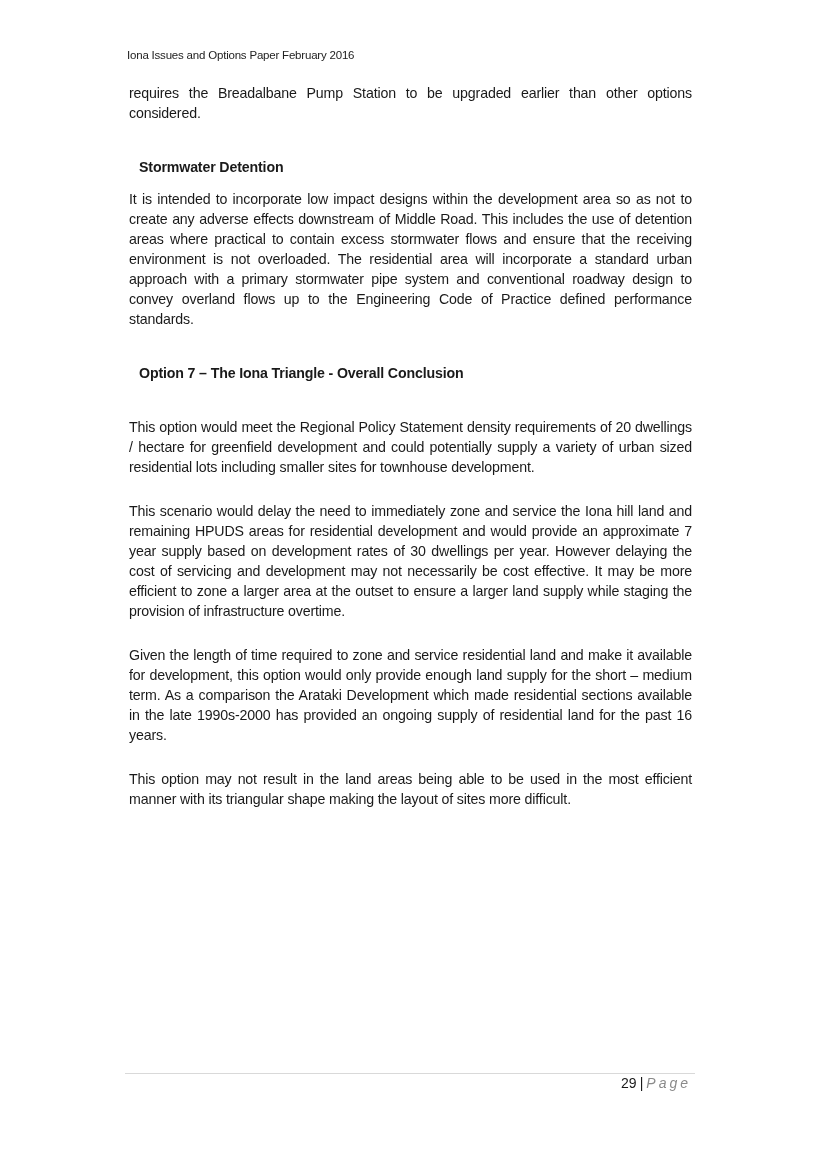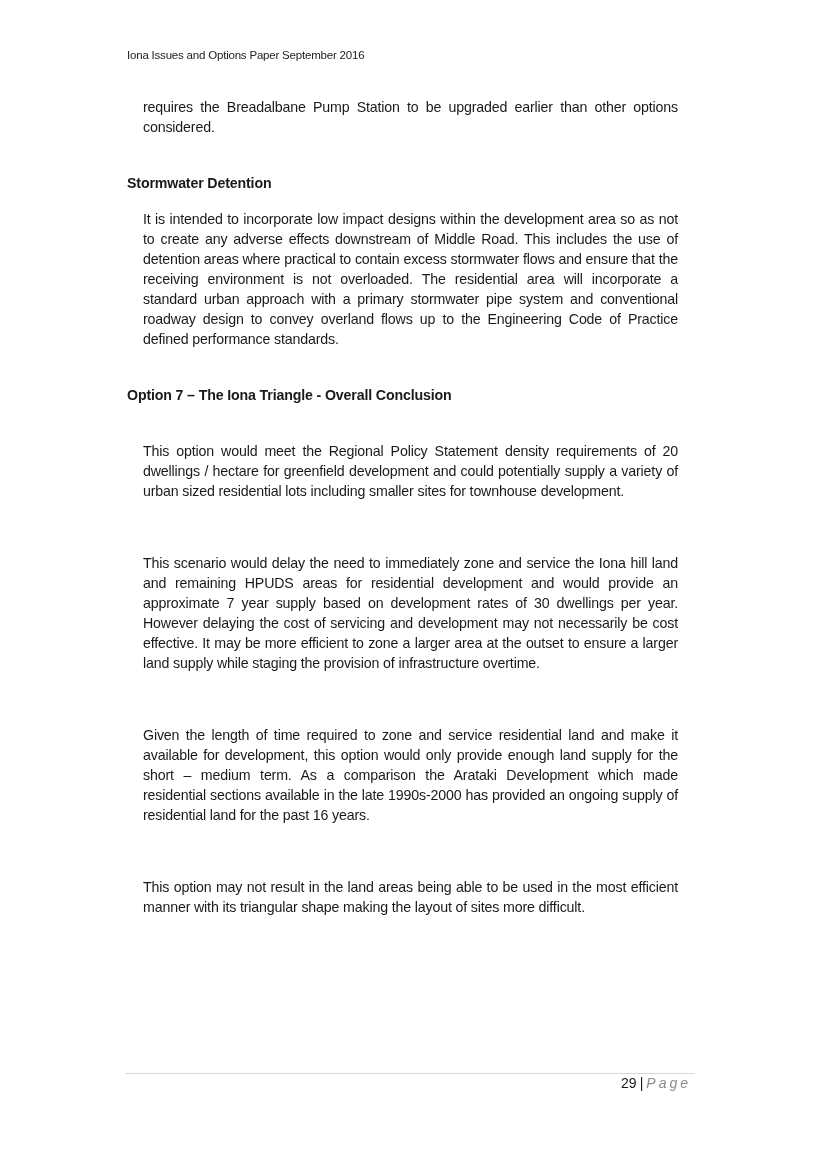--- a/index.html
+++ b/index.html
@@ -1,32 +1,32 @@
 <!DOCTYPE html>
 <html><head>
   <meta charset="utf-8">
   <style>
     html, body { margin: 0; padding: 0; background: #ffffff; }
     body { width: 821px; height: 1160px; position: relative; overflow: hidden;
            font-family: "Liberation Sans", sans-serif; color: #1a1a1a; }
     .header { position: absolute; left: 127px; top: 49px; font-size: 11.5px; color: #222; letter-spacing: -0.2px; }
     .content { position: absolute; left: 127px; top: 81px; width: 567px; font-size: 14.2px; line-height: 20px; letter-spacing: -0.15px; }
-    .p { margin: 16px; text-align: justify; }
-    .h { font-weight: bold; margin: 0; }
+    .p { margin: 2px; text-align: justify; }
+    .h { font-weight: bold; margin: 12px; }
     .gap { height: 20px; }
     .footer-rule { position: absolute; left: 125px; top: 1073px; width: 570px; height: 1px; background: #d9d9d9; }
     .footer { position: absolute; right: 130px; top: 1075px; font-size: 14px; }
     .pgnum { color: #1a1a1a; text-align: right; }
     .sep { color: #1a1a1a; margin: 0 3px; }
     .pglabel { color: #8a8a8a; letter-spacing: 3px; font-style: italic; }
   </style>
 </head>
 <body>
 
-<div class="header">Iona Issues and Options Paper September 2016</div>
+<div class="header">Iona Issues and Options Paper February 2016</div>
 
 <div class="content">
   <p class="p">requires the Breadalbane Pump Station to be upgraded earlier than other options considered.</p>
   <div class="gap"></div>
   <p class="h">Stormwater Detention</p>
   <p class="p">It is intended to incorporate low impact designs within the development area so as not to create any adverse effects downstream of Middle Road. This includes the use of detention areas where practical to contain excess stormwater flows and ensure that the receiving environment is not overloaded. The residential area will incorporate a standard urban approach with a primary stormwater pipe system and conventional roadway design to convey overland flows up to the Engineering Code of Practice defined performance standards.</p>
   <div class="gap"></div>
   <p class="h">Option 7 – The Iona Triangle - Overall Conclusion</p>
   <div class="gap"></div>
   <p class="p">This option would meet the Regional Policy Statement density requirements of 20 dwellings / hectare for greenfield development and could potentially supply a variety of urban sized residential lots including smaller sites for townhouse development.</p>

